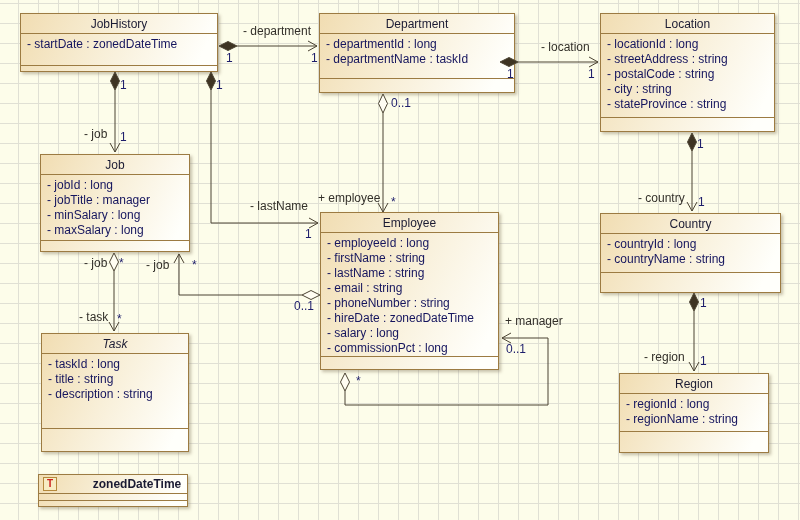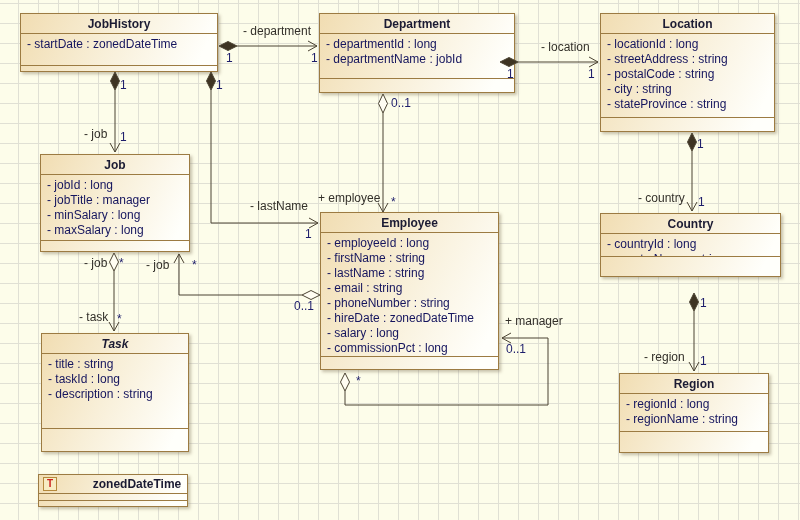--- a/index.html
+++ b/index.html
@@ -13,21 +13,21 @@
     background-size:20px 20px;
     background-position:18px 3px;
   }
   .class-box{
     position:absolute;box-sizing:border-box;display:flex;flex-direction:column;
     border:1px solid #9c7b42;
     background:linear-gradient(115deg,#f1ddb2 0%,#f8efd8 45%,#fffffb 90%);
     box-shadow:2px 2px 3px rgba(130,118,92,0.45);
   }
   .class-title{
-    font-size:12px;font-weight:bold;color:#1b1b33;text-align:center;
+    font-size:12px;font-weight:normal;color:#1b1b33;text-align:center;
     padding:2px 2px 1px;height:16px;line-height:16px;white-space:nowrap;overflow:hidden;
   }
   .abstract .class-title{font-style:italic;}
   .class-attrs{
     flex:1;border-top:1px solid #9c7b42;padding:3px 8px 1px 6px;
     font-size:12px;line-height:15px;color:#15155e;overflow:hidden;
   }
   .class-attrs .attr{white-space:nowrap;}
   .class-ops{border-top:1px solid #9c7b42;}
   .dtype-title-row{position:relative;height:18px;line-height:18px;}
@@ -55,21 +55,21 @@
     <div class="class-attrs">
       <div class="attr">- startDate : zonedDateTime</div>
     </div>
     <div class="class-ops" style="height:5px"></div>
   </div>
 
   <div class="class-box" style="left:319px;top:13px;width:196px;height:80px">
     <div class="class-title">Department</div>
     <div class="class-attrs">
       <div class="attr">- departmentId : long</div>
-      <div class="attr">- departmentName : jobId</div>
+      <div class="attr">- departmentName : taskId</div>
     </div>
     <div class="class-ops" style="height:13px"></div>
   </div>
 
   <div class="class-box" style="left:600px;top:13px;width:175px;height:119px">
     <div class="class-title">Location</div>
     <div class="class-attrs">
       <div class="attr">- locationId : long</div>
       <div class="attr">- streetAddress : string</div>
       <div class="attr">- postalCode : string</div>
@@ -98,43 +98,43 @@
       <div class="attr">- lastName : string</div>
       <div class="attr">- email : string</div>
       <div class="attr">- phoneNumber : string</div>
       <div class="attr">- hireDate : zonedDateTime</div>
       <div class="attr">- salary : long</div>
       <div class="attr">- commissionPct : long</div>
     </div>
     <div class="class-ops" style="height:12px"></div>
   </div>
 
-  <div class="class-box" style="left:600px;top:213px;width:181px;height:64px">
+  <div class="class-box" style="left:600px;top:213px;width:181px;height:80px">
     <div class="class-title">Country</div>
     <div class="class-attrs">
       <div class="attr">- countryId : long</div>
       <div class="attr">- countryName : string</div>
     </div>
     <div class="class-ops" style="height:19px"></div>
   </div>
 
   <div class="class-box" style="left:619px;top:373px;width:150px;height:80px">
     <div class="class-title">Region</div>
     <div class="class-attrs">
       <div class="attr">- regionId : long</div>
       <div class="attr">- regionName : string</div>
     </div>
     <div class="class-ops" style="height:20px"></div>
   </div>
 
   <div class="class-box abstract" style="left:41px;top:333px;width:148px;height:119px">
     <div class="class-title">Task</div>
     <div class="class-attrs">
+      <div class="attr">- taskId : long</div>
       <div class="attr">- title : string</div>
-      <div class="attr">- taskId : long</div>
       <div class="attr">- description : string</div>
     </div>
     <div class="class-ops" style="height:22px"></div>
   </div>
 
   <div class="class-box" style="left:38px;top:474px;width:150px;height:33px">
     <div class="dtype-title-row">
       <span class="type-icon">T</span>
       <span class="dtype-name">zonedDateTime</span>
     </div>

